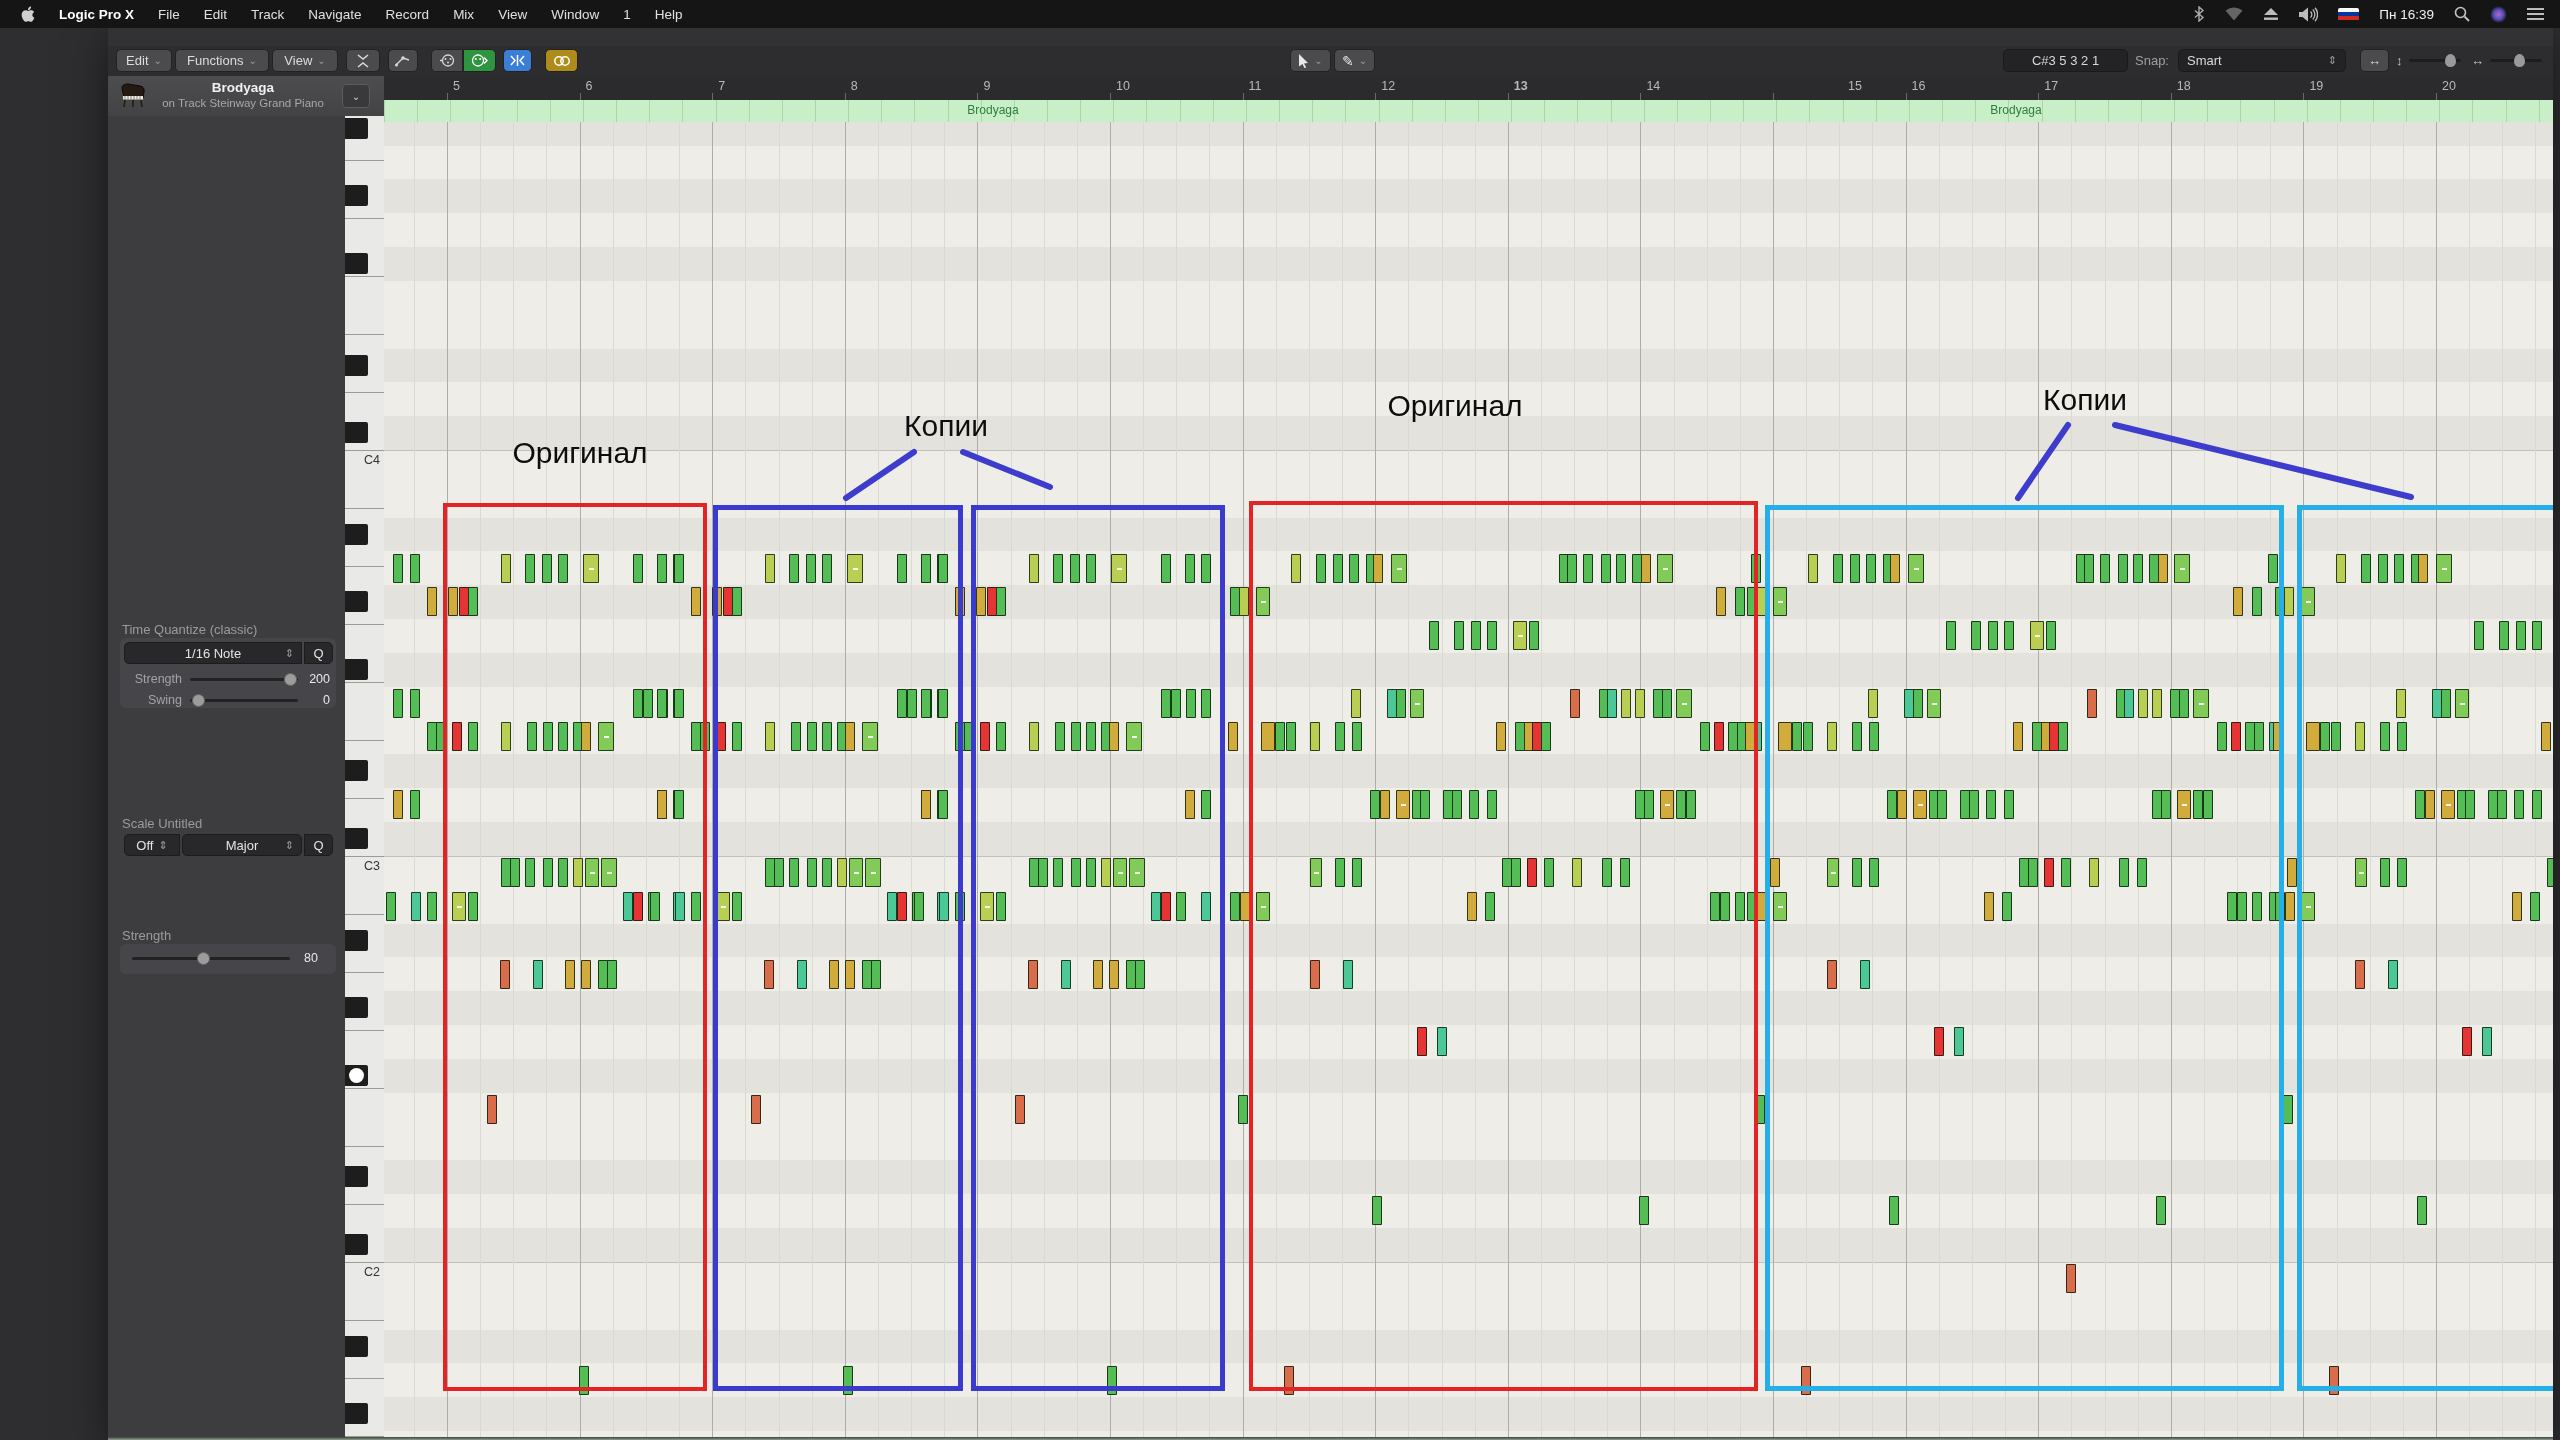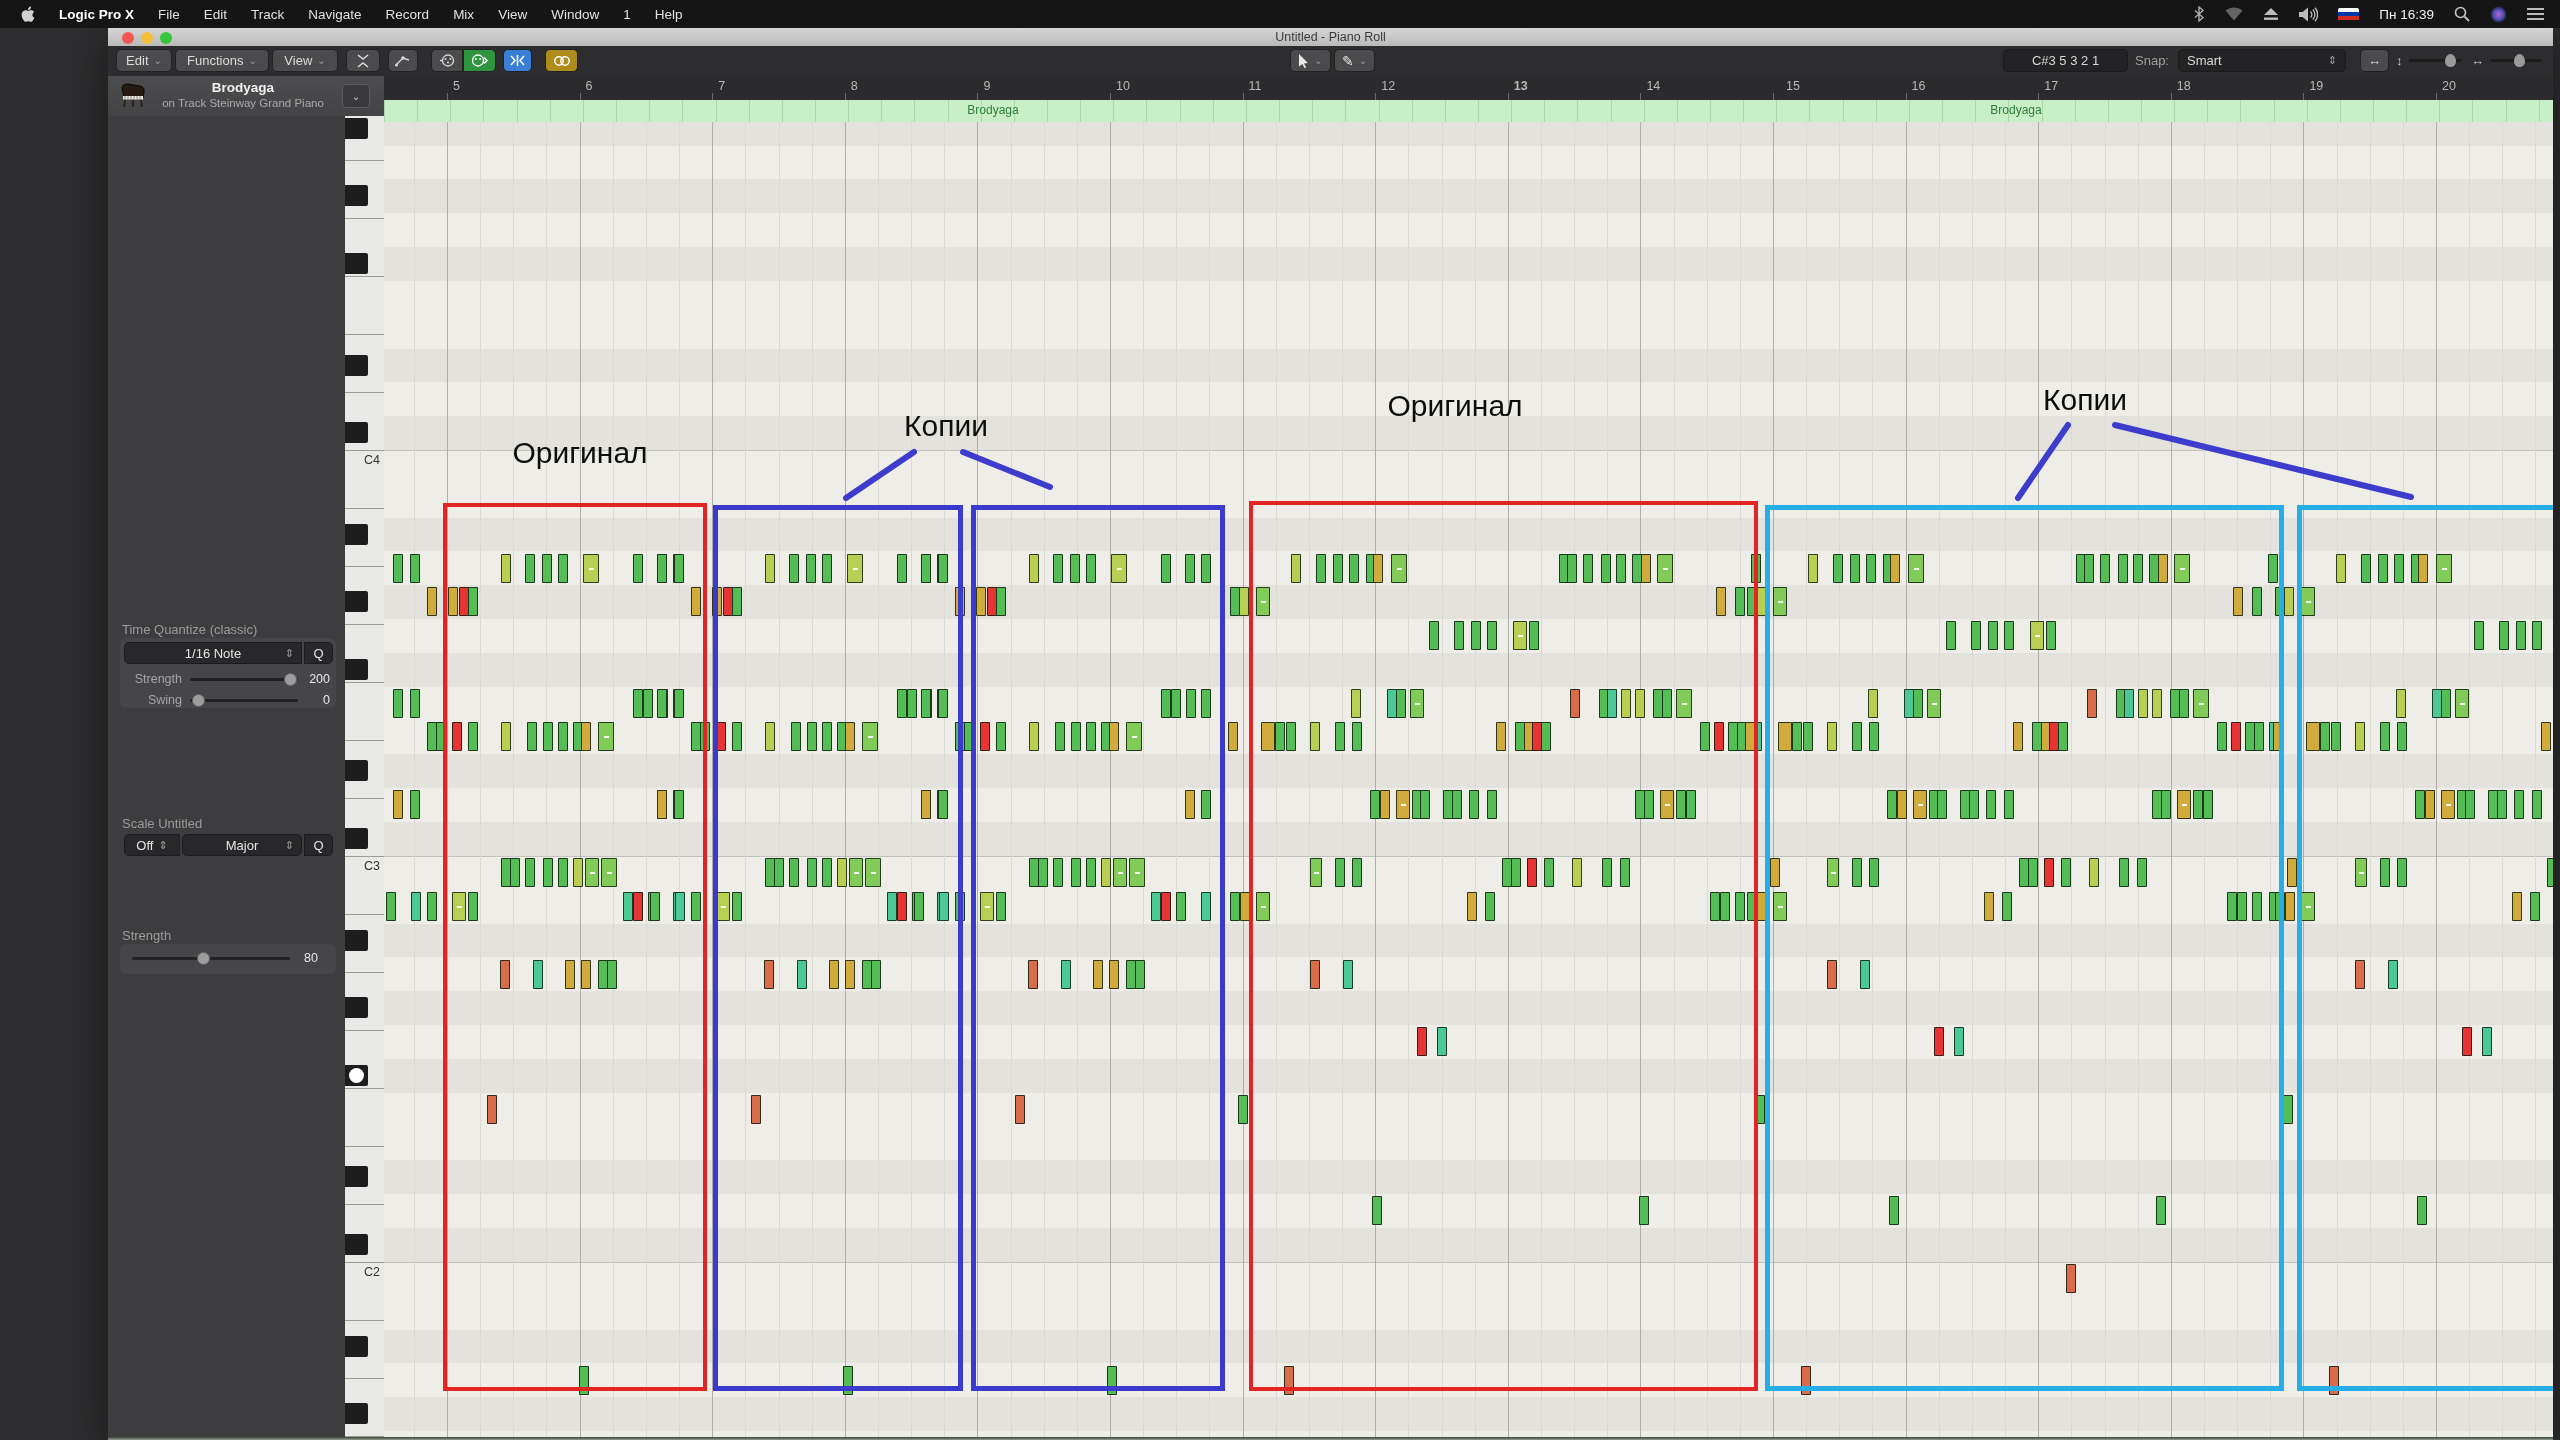--- a/index.html
+++ b/index.html
@@ -148,26 +148,20 @@
             <line x1="0" y1="2" x2="17" y2="2"></line>
             <line x1="0" y1="7" x2="17" y2="7"></line>
             <line x1="0" y1="12" x2="17" y2="12"></line>
           </g>
         </svg>
     </span>
   </div>
 </div>
 
 <div id="window">
-  <div id="titlebar">
-    <span class="tl" style="left:14px;background:#f4574f;"></span>
-    <span class="tl" style="left:33px;background:#f6bd3a;"></span>
-    <span class="tl" style="left:52px;background:#38c53e;"></span>
-    <span>Untitled - Piano Roll</span>
-  </div>
 
   <div id="toolbar">
     <div class="tbtn" style="left:8px;width:56px;">
       <span>Edit</span>
         <span class="caret">⌄</span>
       </div>
     <div class="tbtn" style="left:67px;width:94px;">
       <span>Functions</span>
         <span class="caret">⌄</span>
       </div>
@@ -376,21 +370,21 @@
         <div class="rnum" style="left: 732px;">10</div>
         <div class="rtick" style="left: 858.6px; height: 7px;"></div>
         <div class="rnum" style="left: 864.6px;">11</div>
         <div class="rtick" style="left: 991.2px; height: 7px;"></div>
         <div class="rnum" style="left: 997.2px;">12</div>
         <div class="rtick" style="left: 1123.8px; height: 7px;"></div>
         <div class="rnum" style="left: 1129.8px; font-weight: bold;">13</div>
         <div class="rtick" style="left: 1256.4px; height: 7px;"></div>
         <div class="rnum" style="left: 1262.4px;">14</div>
         <div class="rtick" style="left: 1389px; height: 7px;"></div>
-        <div class="rnum" style="left: 1402px;">15</div>
+        <div class="rnum" style="left: 1464px;">15</div>
         <div class="rtick" style="left: 1521.6px; height: 7px;"></div>
         <div class="rnum" style="left: 1527.6px;">16</div>
         <div class="rtick" style="left: 1654.2px; height: 7px;"></div>
         <div class="rnum" style="left: 1660.2px;">17</div>
         <div class="rtick" style="left: 1786.8px; height: 7px;"></div>
         <div class="rnum" style="left: 1792.8px;">18</div>
         <div class="rtick" style="left: 1919.4px; height: 7px;"></div>
         <div class="rnum" style="left: 1925.4px;">19</div>
         <div class="rtick" style="left: 2052px; height: 7px;"></div>
         <div class="rnum" style="left: 2058px;">20</div>

